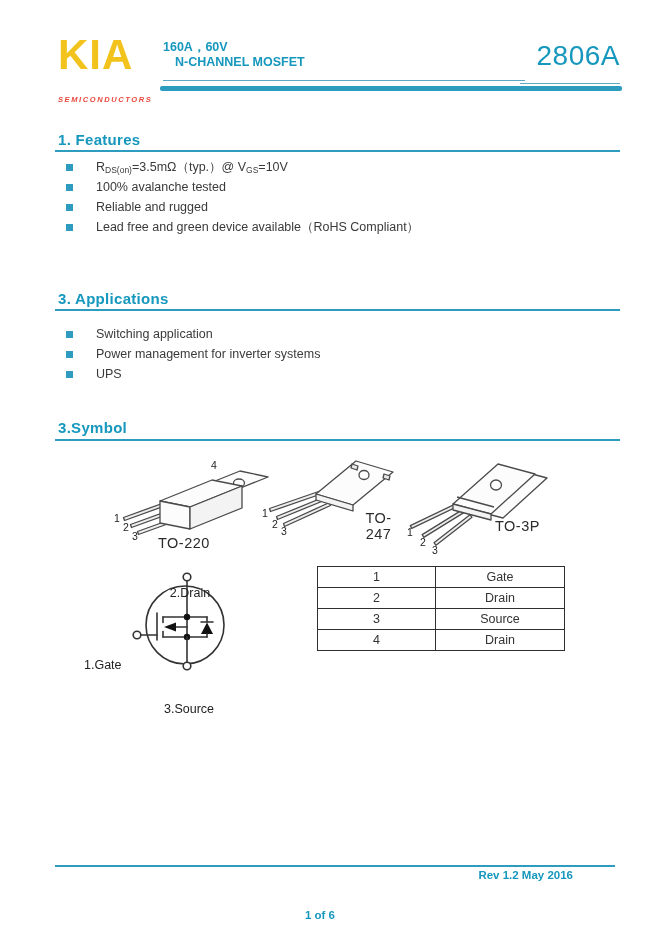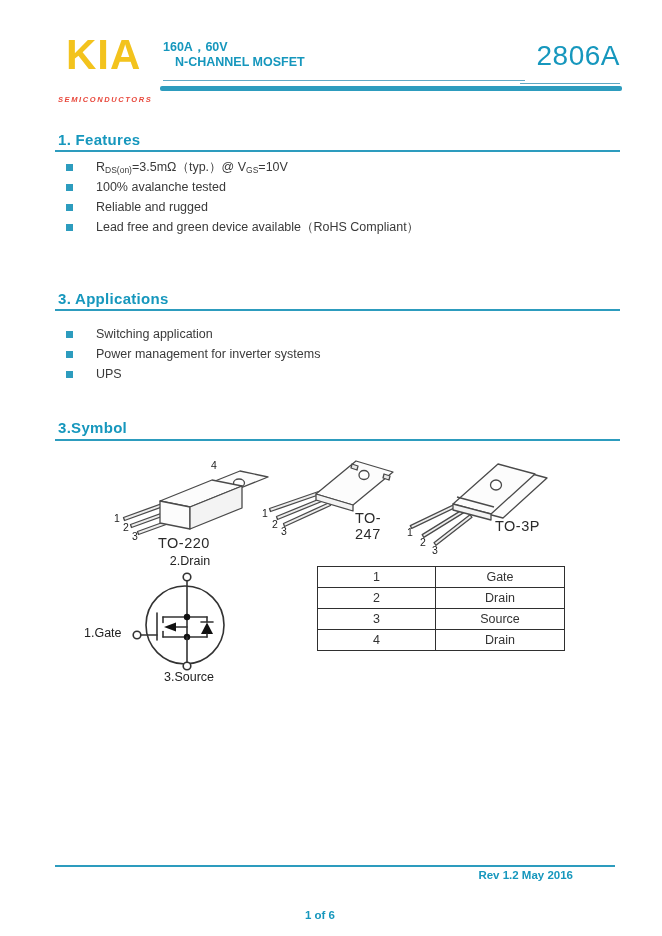--- a/index.html
+++ b/index.html
@@ -17,21 +17,21 @@
     background:#ffffff;
     overflow:hidden;
   }
   .abs{position:absolute;}
 
   
   .logo{
     left:58px;top:34px;
     font-size:42px;font-weight:bold;
     color:var(--logo-gold);
-    letter-spacing:1px;line-height:1;margin-left:8px;
+    letter-spacing:1px;line-height:1;
   }
   .logo-tagline{
     left:58px;top:95px;
     font-size:7.5px;font-weight:bold;
     color:var(--logo-red);
     letter-spacing:1.6px;
     font-style:italic;
   }
   .hdr-rating{left:163px;top:39px;font-size:12.5px;font-weight:bold;color:var(--accent);}
   .hdr-device{left:163px;top:55px;font-size:12.5px;font-weight:bold;color:var(--accent);padding-left:12px;}
@@ -49,21 +49,21 @@
   sub.ds{font-size:8.5px;vertical-align:-2px;letter-spacing:0;}
 
   
   .pkg{position:absolute;}
   .pkg svg{position:absolute;left:0;top:0;}
   .pin-num{position:absolute;font-size:10.5px;color:#222;line-height:1;}
   .pkg-label{position:absolute;font-size:14.5px;color:#2b2b2b;letter-spacing:0.5px;}
 
   
   .schematic{left:80px;top:552px;width:240px;height:150px;}
-  .sch-label{position:absolute;font-size:12.5px;color:#222;}
+  .sch-label{position:absolute;font-size:12.5px;color:#222;margin-top:32px;}
   .lbl-drain{left:84px;top:2px;width:52px;text-align:center;}
   .lbl-gate{left:4px;top:74px;width:46px;text-align:left;}
   .lbl-source{left:80px;top:118px;width:58px;text-align:center;}
 
   
   .pin-table{left:317px;top:566px;}
   .pin-table table{border-collapse:collapse;}
   .pin-table td{
     border:1.5px solid #2f2f2f;
     height:21px;text-align:center;vertical-align:middle;
@@ -166,21 +166,21 @@
         <polygon points="64,46 104,13 141,24 101,57"></polygon>
         <polygon points="64,46 101,57 101,63 64,52" fill="#f3f3f3"></polygon>
         <ellipse cx="112" cy="27" rx="5" ry="4.5" fill="#ffffff"></ellipse>
         <polygon points="100,16 106,18 105,22 99,20" fill="#e8e8e8"></polygon>
         <polygon points="132,26 138,28 137,32 131,30" fill="#e8e8e8"></polygon>
       </g>
     </svg>
     <span class="pin-num" style="left:10px;top:60px;">1</span>
     <span class="pin-num" style="left:20px;top:71px;">2</span>
     <span class="pin-num" style="left:29px;top:78px;">3</span>
-    <span class="pkg-label" style="left:103px;top:62px;">TO-247</span>
+    <span class="pkg-label" style="left:103px;top:62px;text-align:center;">TO-247</span>
   </div>
 
   <div class="pkg" style="left:403px;top:452px;width:165px;height:105px;">
     <svg width="165" height="105" viewBox="0 0 165 105">
       <g class="ink" fill="#ededed">
         <polygon points="8.7,76.4 56.7,53.4 55.3,50.6 7.3,73.6"></polygon>
         <polygon points="20.8,85.4 62.8,59.4 61.2,56.6 19.2,82.6"></polygon>
         <polygon points="33,93.3 69,65.3 67,62.7 31,90.7"></polygon>
       </g>
       <g class="ink" fill="#fcfcfc">

